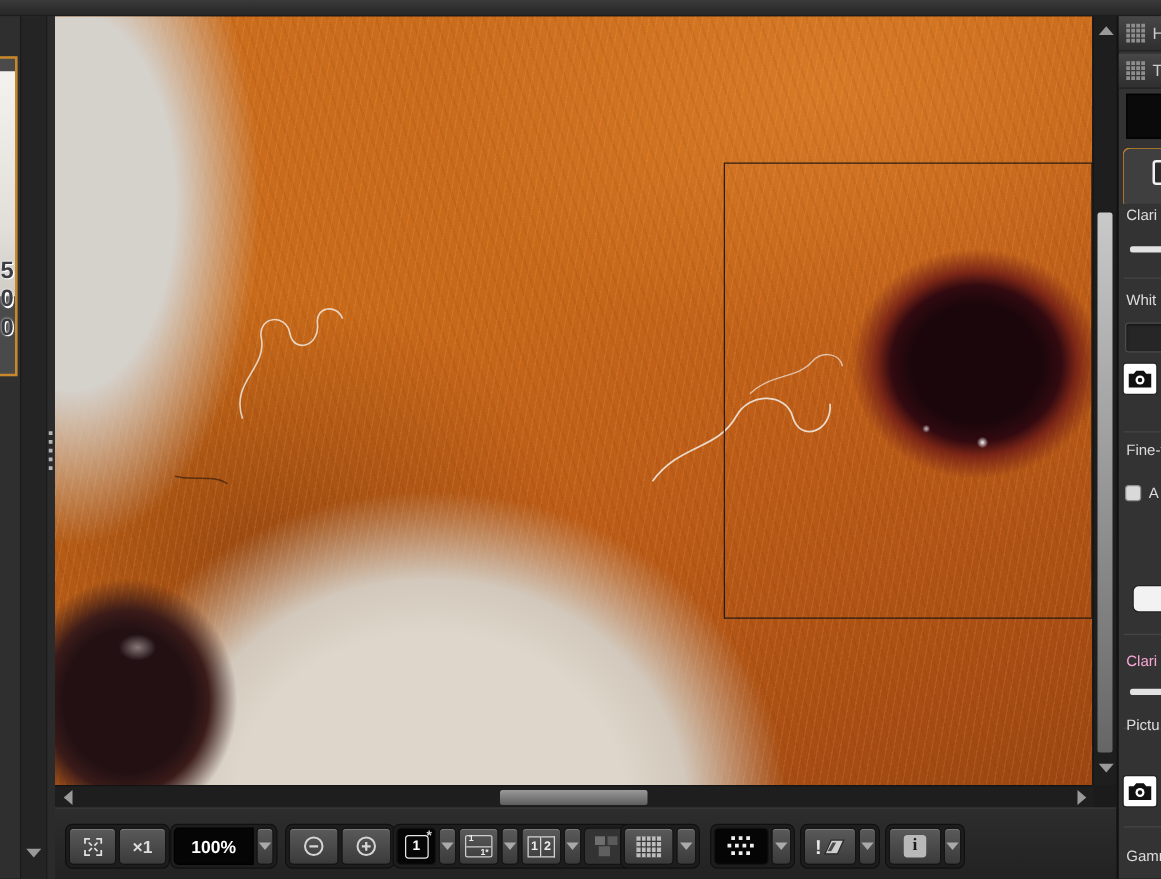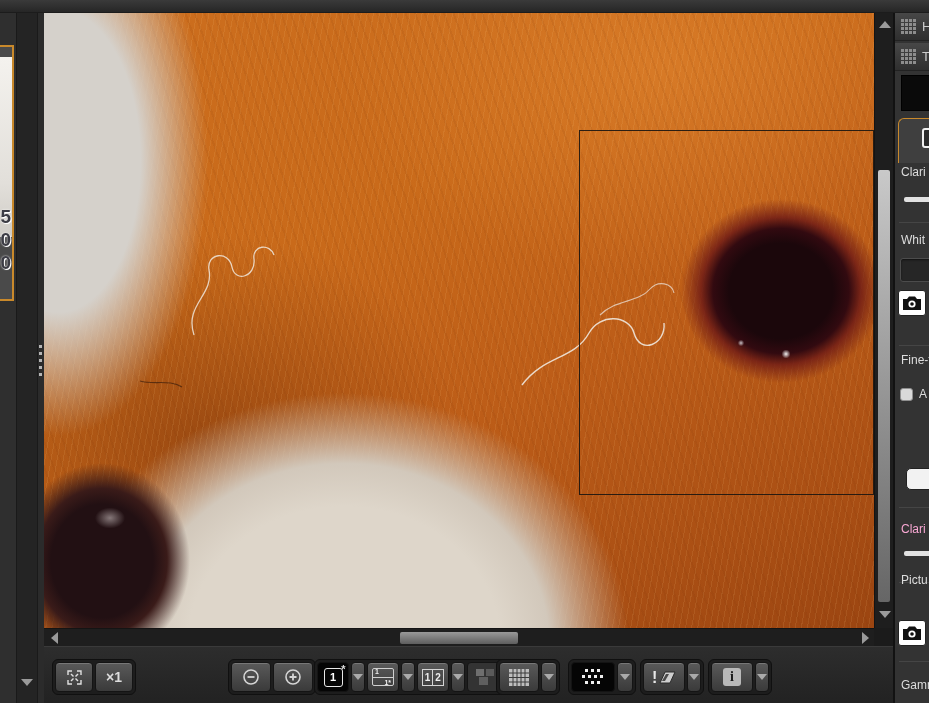--- a/index.html
+++ b/index.html
@@ -183,20 +183,26 @@
           <path d="M5,5 L7.5,7.5"></path>
             <path d="M12,5 L9.5,7.5"></path>
             <path d="M12,12 L9.5,9.5"></path>
             <path d="M5,12 L7.5,9.5"></path>
         </g>
       </svg>
     </div>
     <div class="btn" style="width:38px; font-size:14px;">×1</div>
   </div>
 
+  <div class="grp" style="left:92px;">
+    <div id="zoomdisp">100%</div>
+    <div class="btn arrseg">
+        <span class="caret"></span>
+      </div>
+  </div>
 
   <div class="grp" style="left:184px;">
     <div class="btn" style="width:40px;">
       <svg width="18" height="18" viewBox="0 0 18 18">
         <circle cx="9" cy="9" r="7" fill="none" stroke="#d5d5d5" stroke-width="1.6"></circle>
         <path d="M5.5,9 L12.5,9" stroke="#d5d5d5" stroke-width="1.8"></path>
       </svg>
     </div>
     <div class="btn" style="width:40px;">
       <svg width="18" height="18" viewBox="0 0 18 18">

